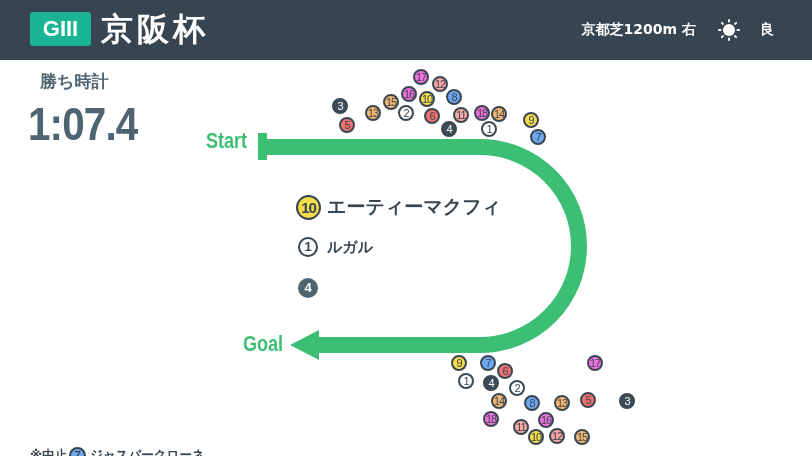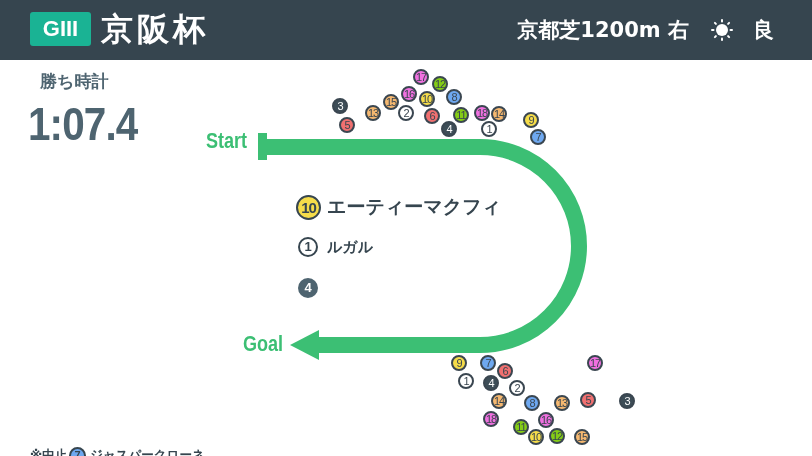--- a/index.html
+++ b/index.html
@@ -5,41 +5,41 @@
   html, body { margin:0; padding:0; }
   body { width:812px; height:456px; background:#ffffff; position:relative; overflow:hidden;
          font-family: "DejaVu Sans", "Liberation Sans", sans-serif; }
   .header { position:absolute; left:0; top:0; width:812px; height:60px; background:#36454f; }
   .grade { position:absolute; left:30px; top:12px; width:61px; height:34px; background:#1ab394;
            border-radius:3px; color:#fff; font-weight:bold; font-size:22px; line-height:34px;
            text-align:center; font-family:"Liberation Sans", sans-serif; letter-spacing:0px; }
   .race-name { position:absolute; left:101px; top:6px; color:#fff; font-size:32px; font-weight:bold;
                line-height:46px; letter-spacing:4px; }
   .race-info { position:absolute; right:20px; top:0; height:60px; display:flex; align-items:center;
-               color:#fff; font-size:21px; font-weight:bold; gap:0; }
+               color:#fff; font-size:14px; font-weight:bold; gap:0; }
   .race-info span { white-space:nowrap; }
   .info-course { margin-right:22px; }
   .sun { margin-right:20px; width:22px; height:22px; display:inline-block; }
   .info-going { margin-right:18px; }
   .time-label { position:absolute; left:40px; top:70px; color:#4e6470; font-size:17px; font-weight:bold;text-align:center; }
   .time-value { position:absolute; left:28px; top:96px; color:#4e6470; font-size:47px; font-weight:bold;
                 font-family:"Liberation Sans", sans-serif; transform:scaleX(0.86); transform-origin:left; letter-spacing:-1px; }
   .track-label { position:absolute; color:#3cbf74; font-weight:bold; font-family:"Liberation Sans", sans-serif; }
   .start-label { left:206px; top:128px; font-size:22px; transform:scaleX(0.82); transform-origin:left; }
   .goal-label  { left:243px; top:331px; font-size:22px; transform:scaleX(0.82); transform-origin:left; }
   .track-svg { position:absolute; left:0; top:0; }
   .horse { position:absolute; width:16px; height:16px; border-radius:50%; border:2px solid #3a4650;
            box-sizing:border-box; font-size:11px; line-height:12px; text-align:center; color:#3a4650;
            font-family:"Liberation Sans", sans-serif; letter-spacing:-1px; }
   .horse.c-white { background:#ffffff; }
   .horse.c-dark  { background:#3d4d57; color:#ffffff; }
   .horse.c-red   { background:#f07070; }
   .horse.c-blue  { background:#6ea8f0; }
   .horse.c-yellow{ background:#f5dc4a; }
-  .horse.c-green { background:#84cc16; }
+  .horse.c-green { background:#fca5a5; }
   .horse.c-orange{ background:#f5b870; }
   .horse.c-pink  { background:#f070e0; }
   .result { position:absolute; display:flex; align-items:center; color:#36454f; font-weight:bold; }
   .result .num { border-radius:50%; box-sizing:border-box; text-align:center; font-family:"Liberation Sans", sans-serif;
                  border:2px solid #36454f; }
   .r1 { left:296px; top:194px; font-size:19px; }
   .r1 .num { width:25px; height:25px; line-height:21px; font-size:15px; background:#f5dc4a; margin-right:6px; letter-spacing:-1px; }
   .r2 { left:298px; top:237px; font-size:15px; }
   .r2 .num { width:20px; height:20px; line-height:16px; font-size:13px; background:#ffffff; margin-right:9px; }
   .r3 { left:298px; top:278px; font-size:15px; }

